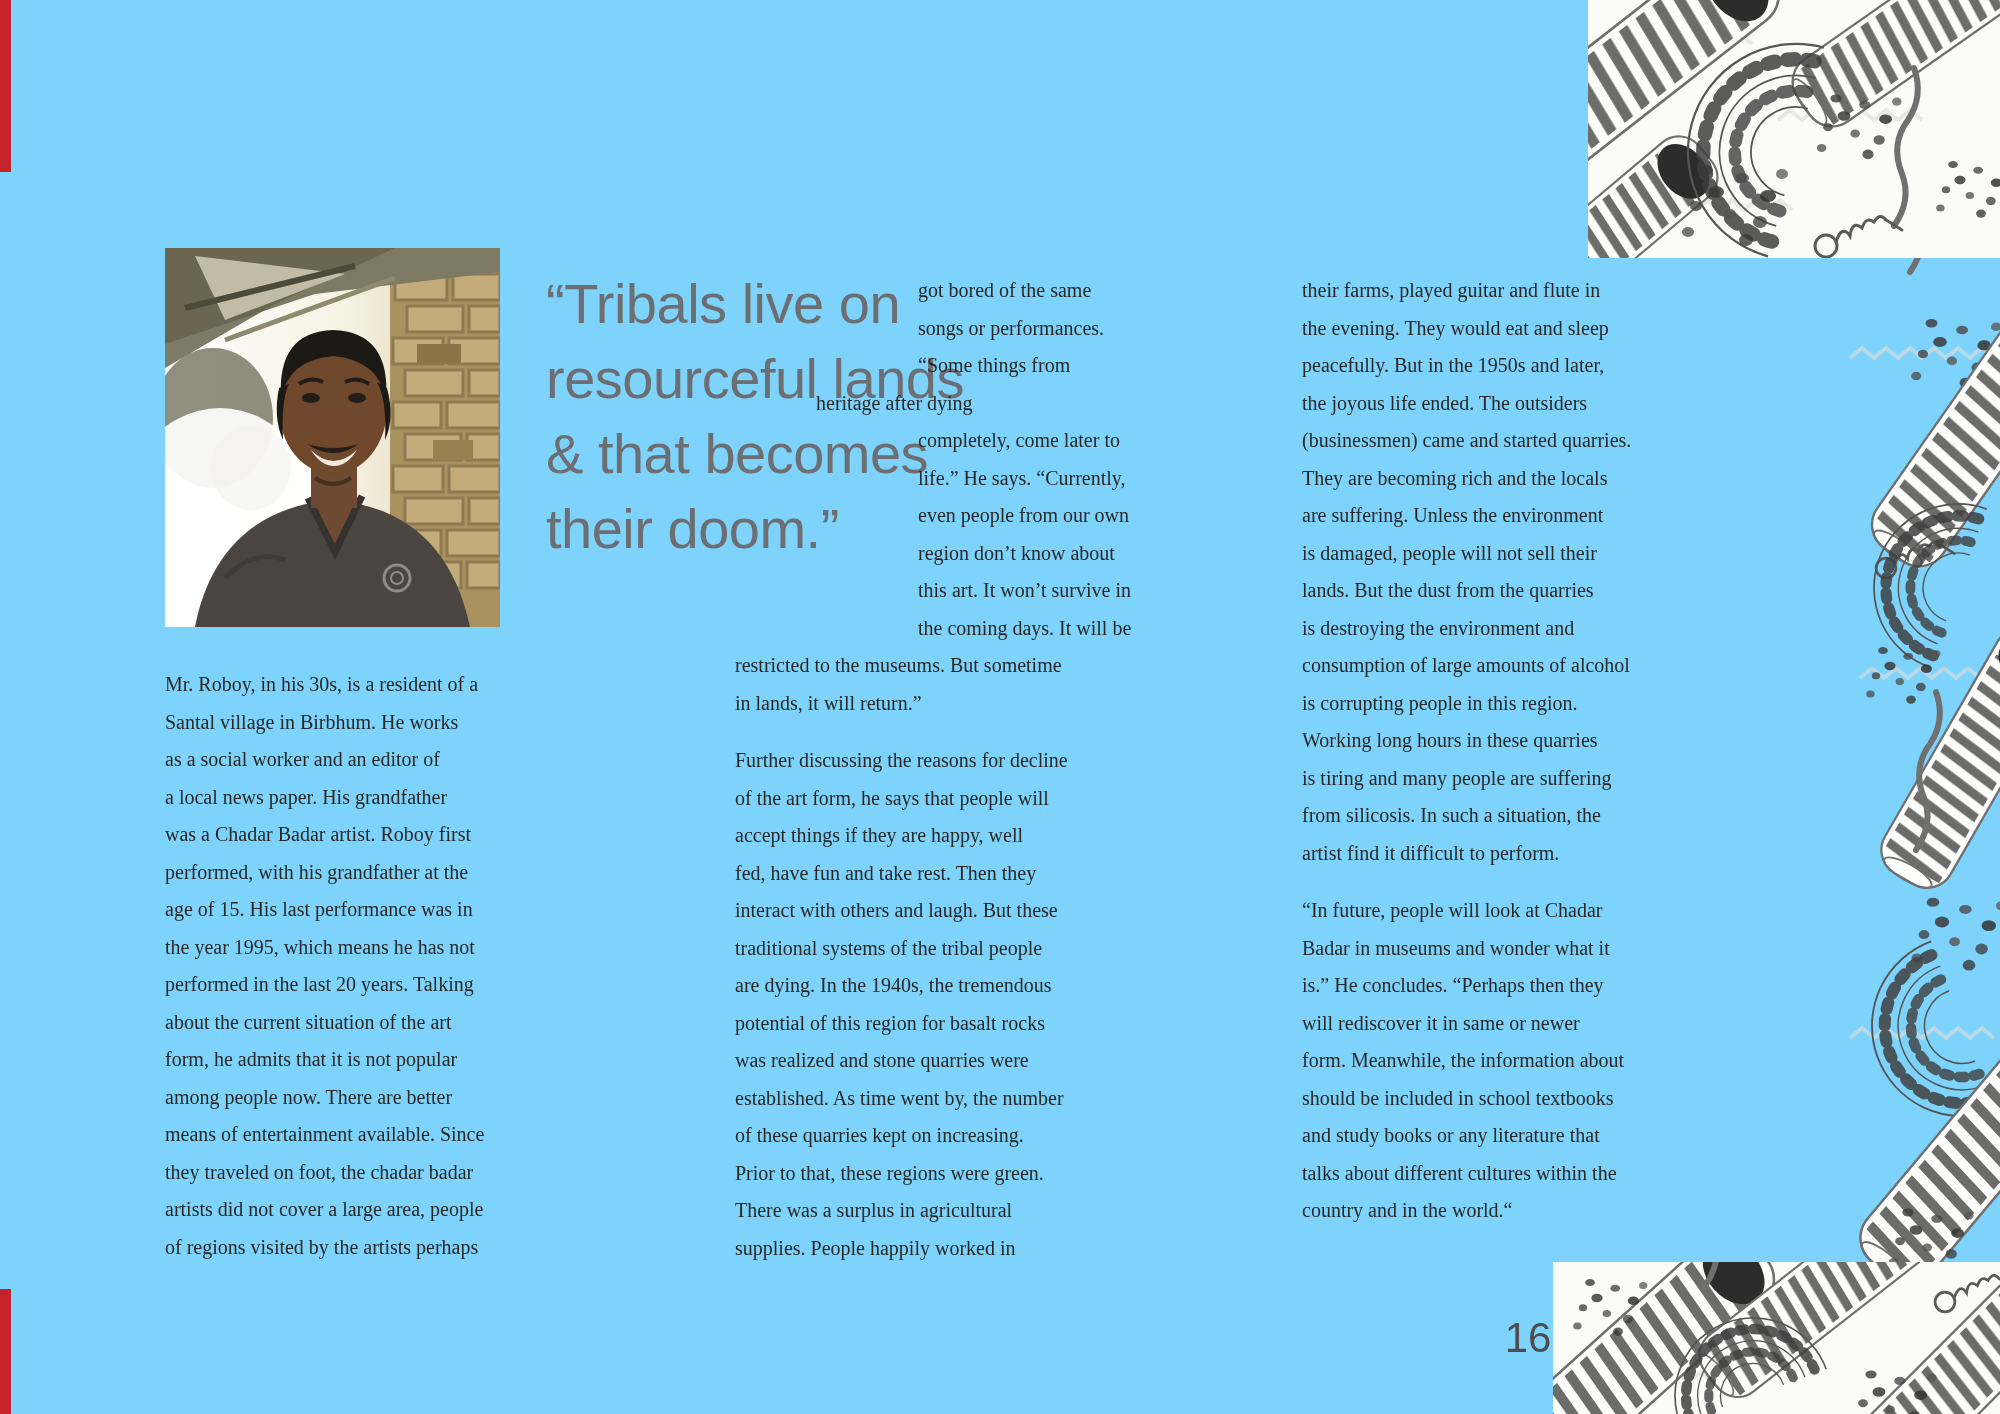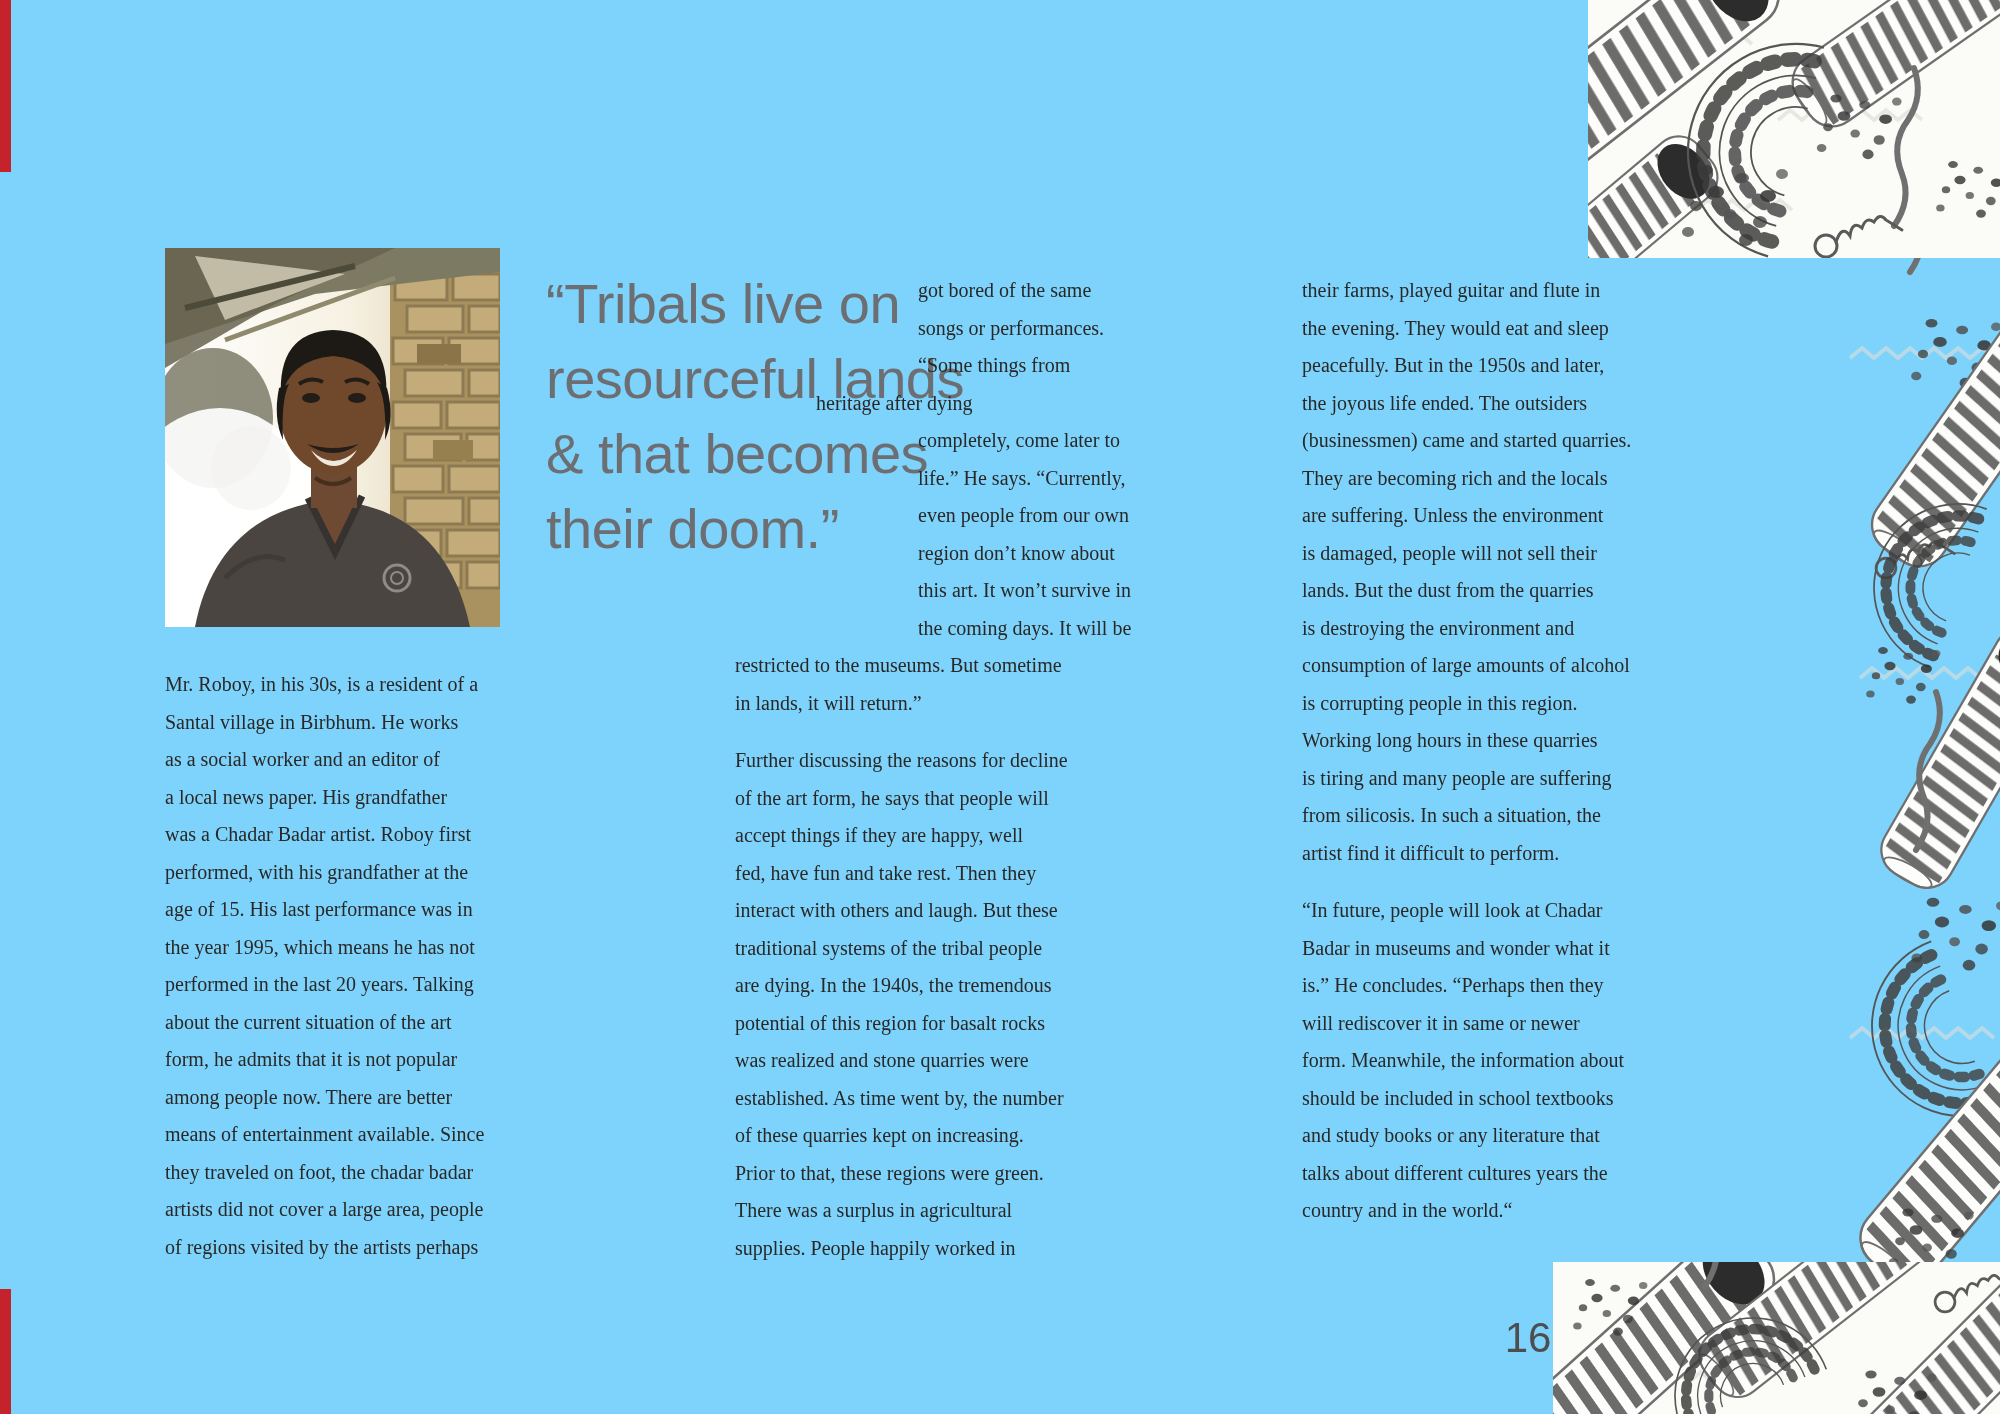--- a/index.html
+++ b/index.html
@@ -241,21 +241,21 @@
         <div class="line">artist find it difficult to perform.</div>
       </div>
       <div class="para para-gap">
         <div class="line">“In future, people will look at Chadar</div>
         <div class="line">Badar in museums and wonder what it</div>
         <div class="line">is.” He concludes. “Perhaps then they</div>
         <div class="line">will rediscover it in same or newer</div>
         <div class="line">form. Meanwhile, the information about</div>
         <div class="line">should be included in school textbooks</div>
         <div class="line">and study books or any literature that</div>
-        <div class="line">talks about different cultures years the</div>
+        <div class="line">talks about different cultures within the</div>
         <div class="line">country and in the world.“</div>
       </div>
     </div>
 
   <div class="page-number">16</div>
 
   <div class="art art-top">
     <svg width="412" height="258" viewBox="0 0 412 258" xmlns="http://www.w3.org/2000/svg">
       <rect width="412" height="258" fill="#fbfbf8"></rect>
       <use href="#zig" x="20" y="44" opacity="0.7"></use>

